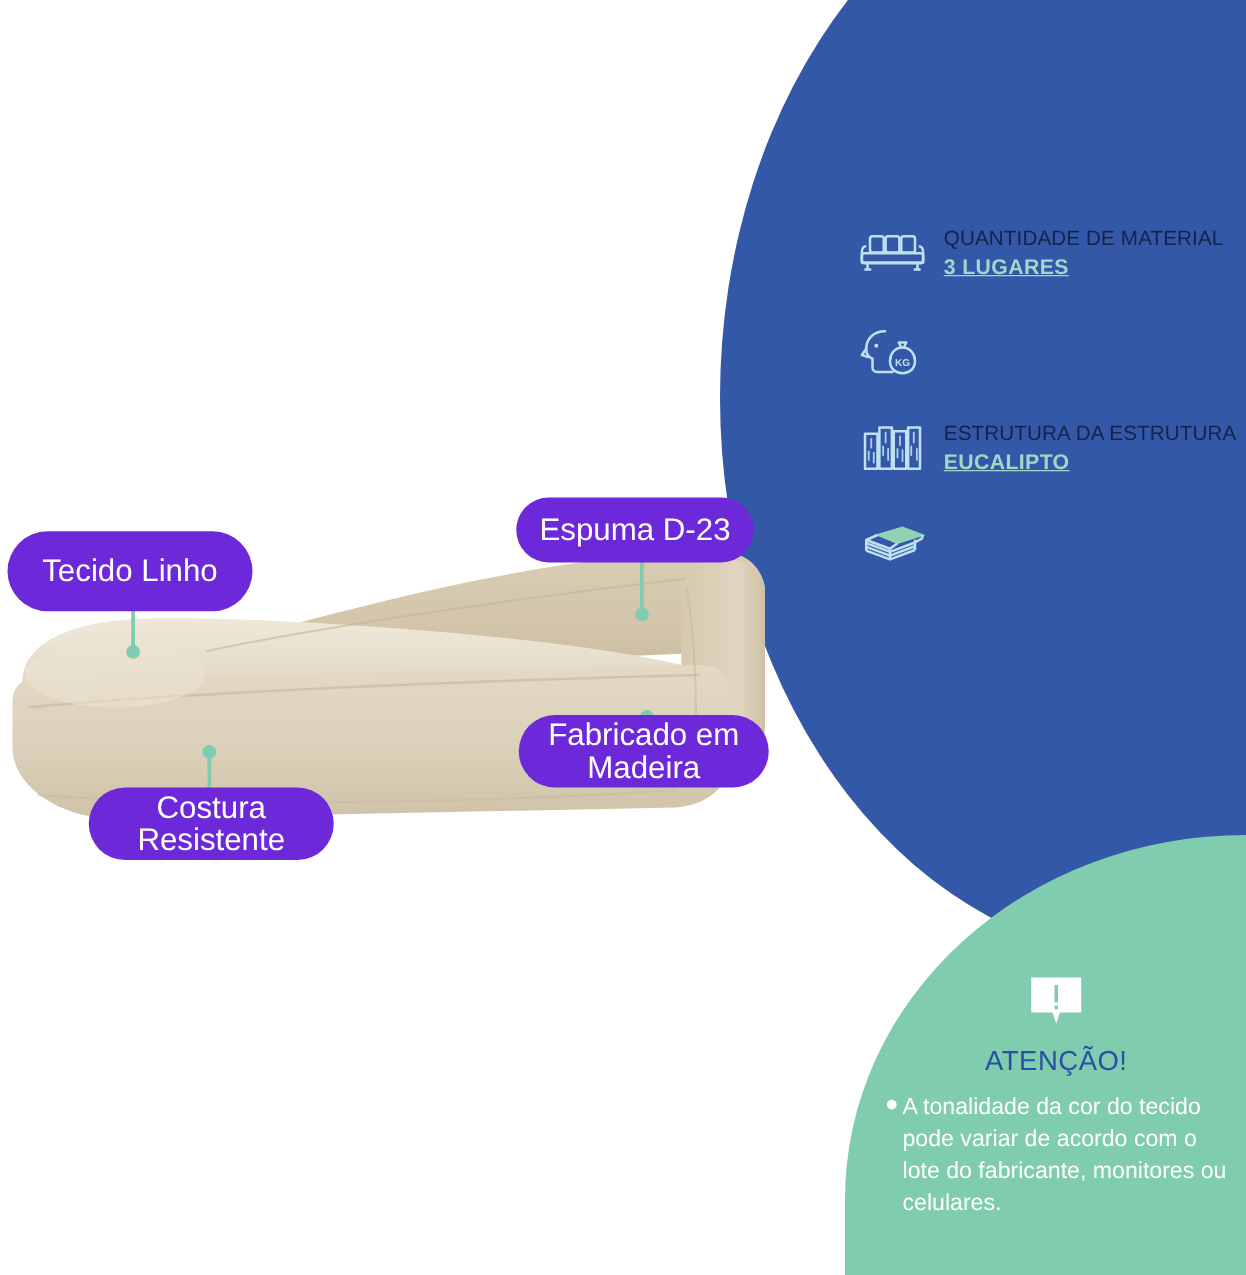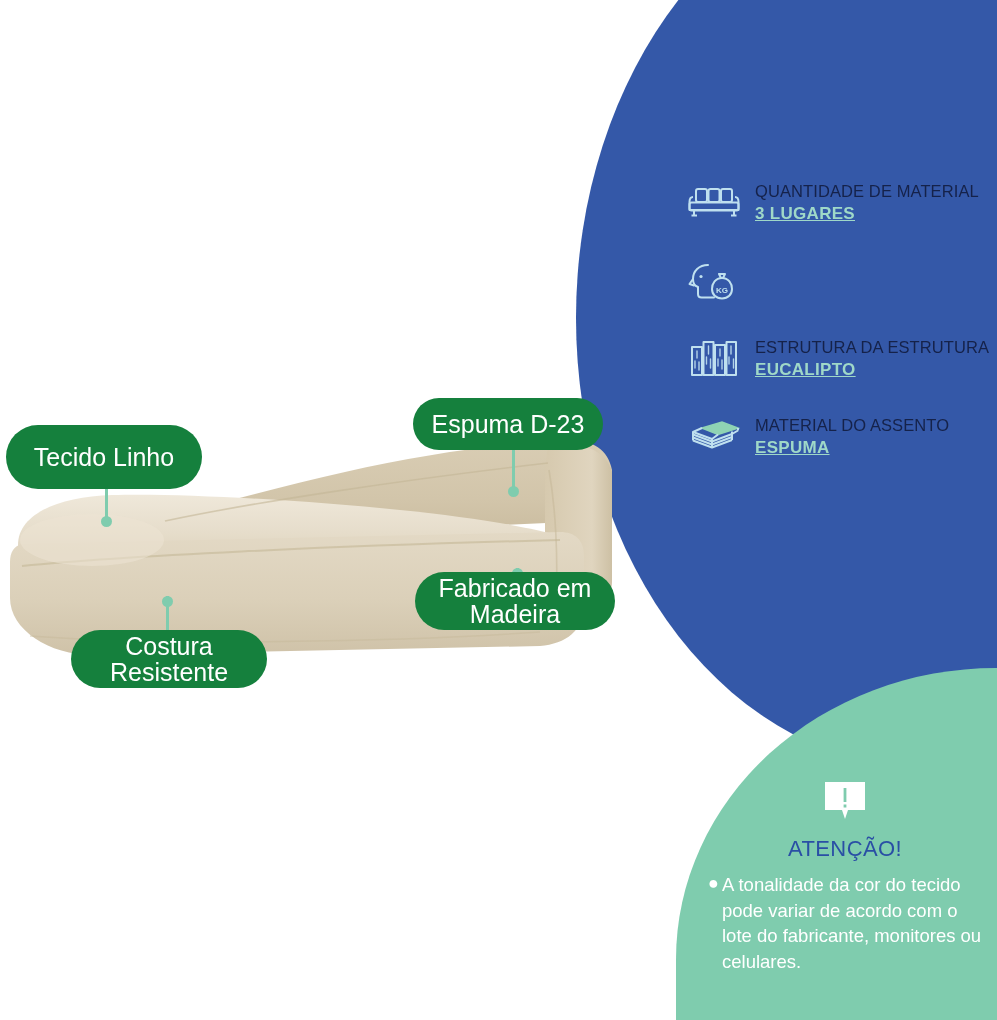--- a/index.html
+++ b/index.html
@@ -126,21 +126,21 @@
     position:absolute;
     left:0; top:0;
     width:680px; height:760px;
     z-index:2;
   }
 
   
   .callout {
     position:absolute;
     z-index:8;
-    background:#15803d;
+    background:#6d28d9;
     color:#ffffff;
     border-radius:40px;
     display:flex;
     align-items:center;
     justify-content:center;
     text-align:center;
     line-height:1.04;
     font-weight:400;
     padding:7px 18px;
   }
@@ -340,24 +340,20 @@
 
         <g fill="none" stroke="#bfe0ef" stroke-width="2" stroke-linejoin="round">
           <path d="M14 9 L5 13 L24 20 L30 15.5"></path>
           <path d="M5 15.5 L24 22.5 L44 15 L50 11.5"></path>
           <path d="M5 18.5 L24 25.5 L44 18"></path>
           <path d="M5 21.5 L24 28.5 L44 21"></path>
           <path d="M5 13 L5 21.5 M24 20 L24 28.5 M44 12.5 L44 21 M50 9 L50 11.5"></path>
         </g>
       </svg>
     </div>
-    <div class="spec-text">
-      <div class="spec-label">MATERIAL DO ASSENTO</div>
-      <div class="spec-value">ESPUMA</div>
-    </div>
   </div>
 
 </div>
 
 <div class="attention">
   <svg class="attention-icon" viewBox="0 0 46 42">
     <path d="M3 2 H43 V30 H26 L23 39 L20 30 H3 Z" fill="#ffffff"></path>
     <rect x="21.6" y="8" width="2.8" height="14" fill="#7FCCAE"></rect>
     <rect x="21.6" y="24.5" width="2.8" height="3" fill="#7FCCAE"></rect>
   </svg>

